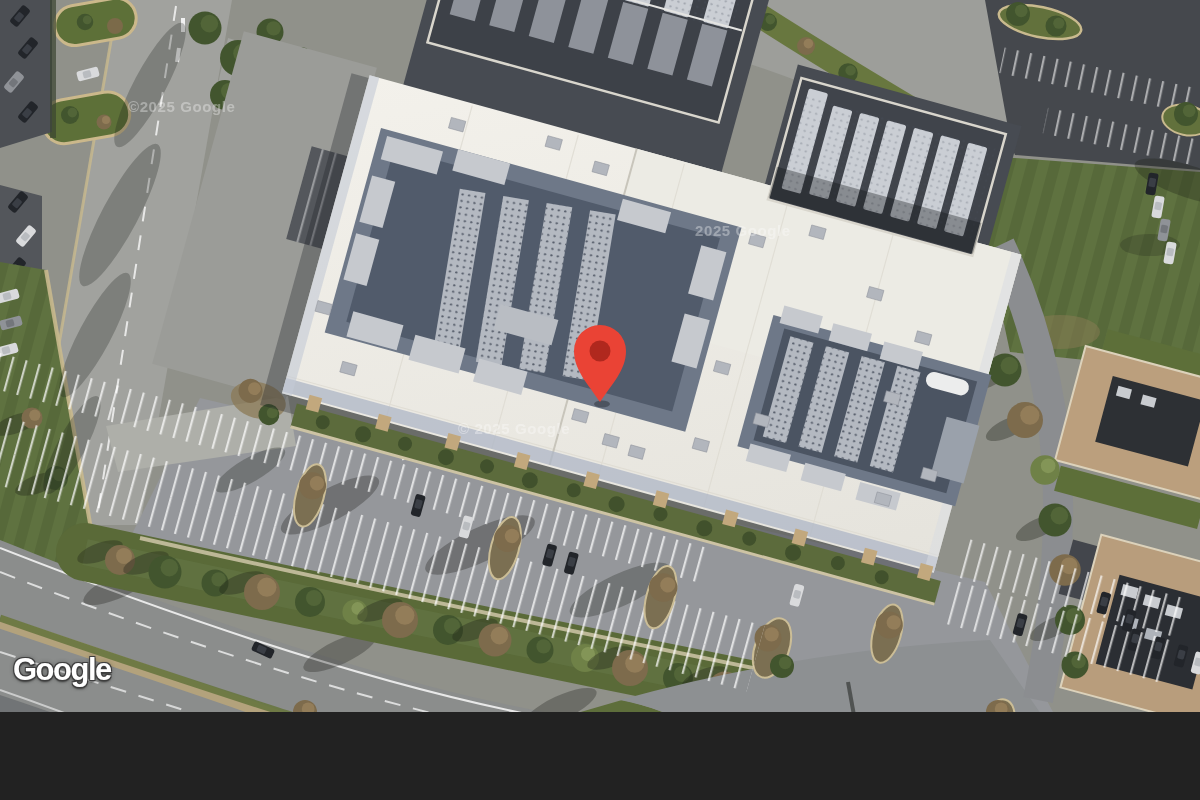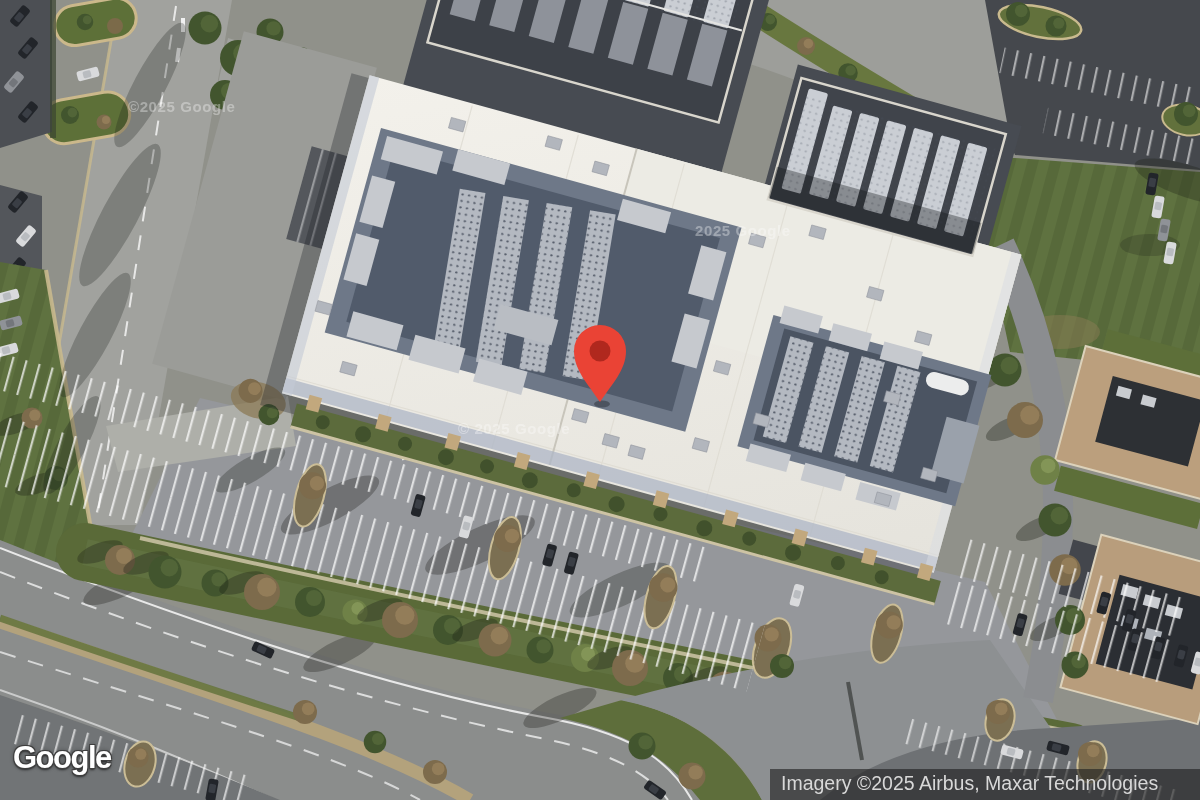--- a/index.html
+++ b/index.html
@@ -1,16 +1,16 @@
 <!DOCTYPE html>
 <html><head>
 <meta charset="utf-8">
 <style>
   html,body{margin:0;padding:0;background:#222;}
-  .stage{position:relative;width:1200px;height:800px;overflow:hidden;
+  .stage{position:relative;width:1200px;height:712px;overflow:hidden;
          font-family:"Liberation Sans",sans-serif;background:#8f9089;}
   .stage svg{position:absolute;left:0;top:0;display:block;}
   .logo{position:absolute;left:13px;bottom:24px;z-index:30;
         font-size:31px;font-weight:bold;letter-spacing:-1.5px;color:#ffffff;cursor:pointer;
         text-shadow:-1px -1px 0 #3f3f3f,1px -1px 0 #3f3f3f,-1px 1px 0 #3f3f3f,
                     1px 1px 0 #3f3f3f,0 2px 2px rgba(0,0,0,.55),0 0 5px rgba(0,0,0,.45);}
   .attrib{position:absolute;right:0;bottom:0;z-index:30;height:31px;width:430px;
           box-sizing:border-box;background:rgba(34,34,34,.63);color:#d8d8d8;
           font-size:19.5px;line-height:29px;padding-left:11px;white-space:nowrap;overflow:hidden;}
   .wm{fill:#ffffff;opacity:.34;font-size:15px;letter-spacing:.6px;font-weight:bold;
@@ -521,14 +521,13 @@
   <text class="wm" x="458" y="434" opacity=".42">© 2025 Google</text>
 
   <g>
     <ellipse cx="602" cy="404" rx="8" ry="3.5" fill="rgba(0,0,0,.3)"></ellipse>
     <path d="M600,402 C588,384 574,370 574,351 A26,26 0 1 1 626,351 C626,370 612,384 600,402 Z" fill="#EA4335"></path>
     <circle cx="600" cy="351" r="10.5" fill="#B0281E"></circle>
   </g>
 </svg>
 
 <div class="logo">Google</div>
-<div class="attrib">Imagery ©2025 Airbus, Maxar Technologies</div>
 </div>
 
 </body></html>

